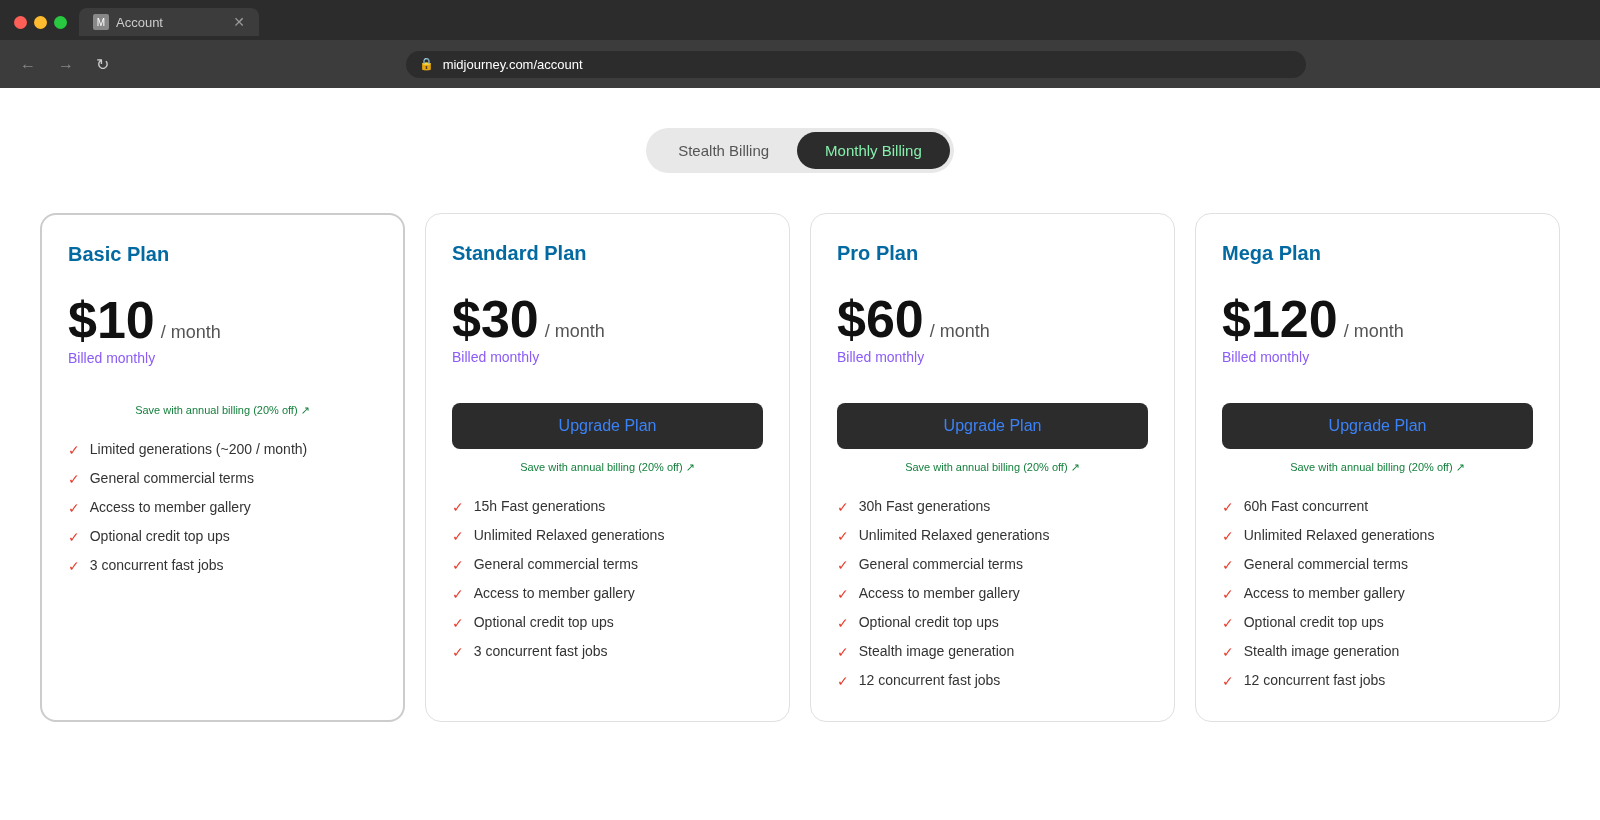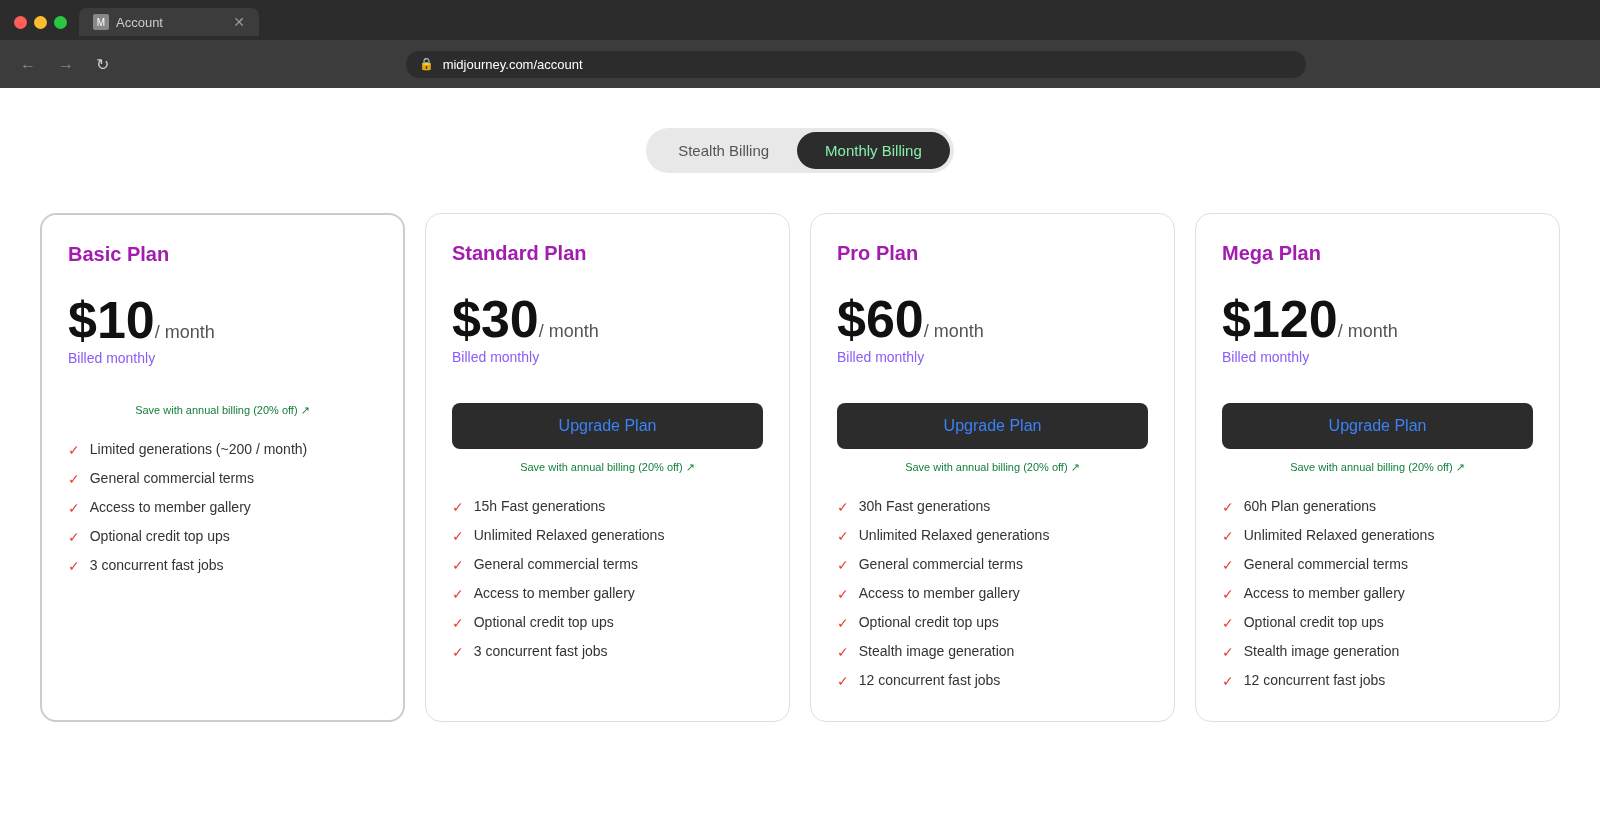--- a/index.html
+++ b/index.html
@@ -152,26 +152,27 @@
       border: 1.5px solid #e0e0e0;
       border-radius: 16px;
       padding: 28px 26px 32px;
     }
     .plan-card.highlighted {
       border: 2px solid #ccc;
     }
     .plan-name {
       font-size: 20px;
       font-weight: 600;
-      color: #a21caf;
+      color: #0369a1;
       margin-bottom: 20px;
     }
     .plan-price {
       display: flex;
       align-items: baseline;
+      gap: 6px;
       margin-bottom: 4px;
     }
     .price-amount {
       font-size: 52px;
       font-weight: 700;
       color: #111;
       line-height: 1;
     }
     .price-period {
       font-size: 18px;
@@ -404,21 +405,21 @@
       <span class="price-amount">$120</span>
       <span class="price-period">/ month</span>
     </div>
     <div class="billed-label">Billed monthly</div>
     <button class="plan-button btn-upgrade">Upgrade Plan</button>
     <div class="annual-savings">Save with annual billing (20% off) ↗</div>
     <ul class="features-list">
 
     <li class="feature-item">
       <span class="check-icon">✓</span>
-      <span>60h Plan generations</span>
+      <span>60h Fast concurrent</span>
     </li>
 
     <li class="feature-item">
       <span class="check-icon">✓</span>
       <span>Unlimited Relaxed generations</span>
     </li>
 
     <li class="feature-item">
       <span class="check-icon">✓</span>
       <span>General commercial terms</span>

